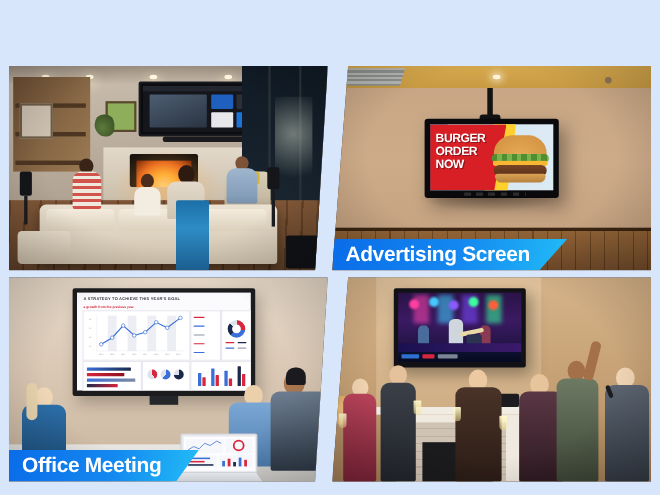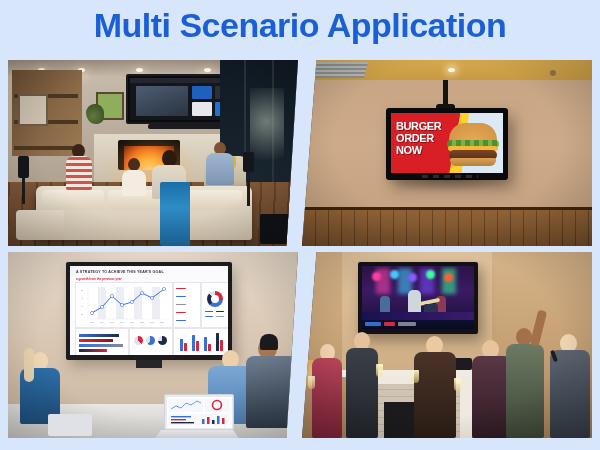--- a/index.html
+++ b/index.html
@@ -228,21 +228,20 @@
   .pt-mic { position:absolute; width:4px; height:12px; background:#1d1d20; border-radius:2px; }
 
   .vignette { position:absolute; inset:0; pointer-events:none;
     background:radial-gradient(ellipse at 50% 45%,rgba(0,0,0,0) 55%,rgba(0,0,0,.22) 100%); }
 </style>
 </head>
 <body>
 
 <div class="poster">
 
-  <div class="title">Multi Scenario Application</div>
 
   <div class="grid">
 
     <div class="cell tl">
       <div class="photo">
         <div class="ht-wall"></div>
         <div class="ht-ceiling"></div>
         <div class="ht-spot" style="left:30px"></div>
         <div class="ht-spot" style="left:70px"></div>
         <div class="ht-spot" style="left:128px"></div>
@@ -345,20 +344,21 @@
               <div class="bun-bot"></div>
             </div>
           </div>
           <div class="ad-tvbtns"></div>
         </div>
         <div class="ad-shadow"></div>
         <div class="ad-trim"></div>
         <div class="ad-wood"></div>
         <div class="vignette"></div>
       </div>
+      <div class="caption wide">Advertising Screen</div>
     </div>
 
     <div class="cell bl">
       <div class="photo">
         <div class="om-wall"></div>
 
         <div class="om-tv">
           <div class="om-screen">
             <div class="om-dashtitle">A STRATEGY TO ACHIEVE THIS YEAR'S GOAL</div>
             <div class="om-sub">a growth from the previous year</div>
@@ -479,20 +479,21 @@
                 <rect x="50" y="19" width="2.5" height="8" fill="#3a6fd8"></rect>
                 <rect x="55" y="21" width="2.5" height="6" fill="#d7263d"></rect>
               </svg>
             </div>
           </div>
           <div class="om-base"></div>
         </div>
 
         <div class="vignette"></div>
       </div>
+      <div class="caption wide">Office Meeting</div>
     </div>
 
     <div class="cell br">
       <div class="photo">
         <div class="pt-wall"></div>
         <div class="pt-alcove"></div>
 
         <div class="pt-tv">
           <div class="pt-screen">
             <div class="pt-beam" style="left:14px;top:2px;background:#ff46b0"></div>

